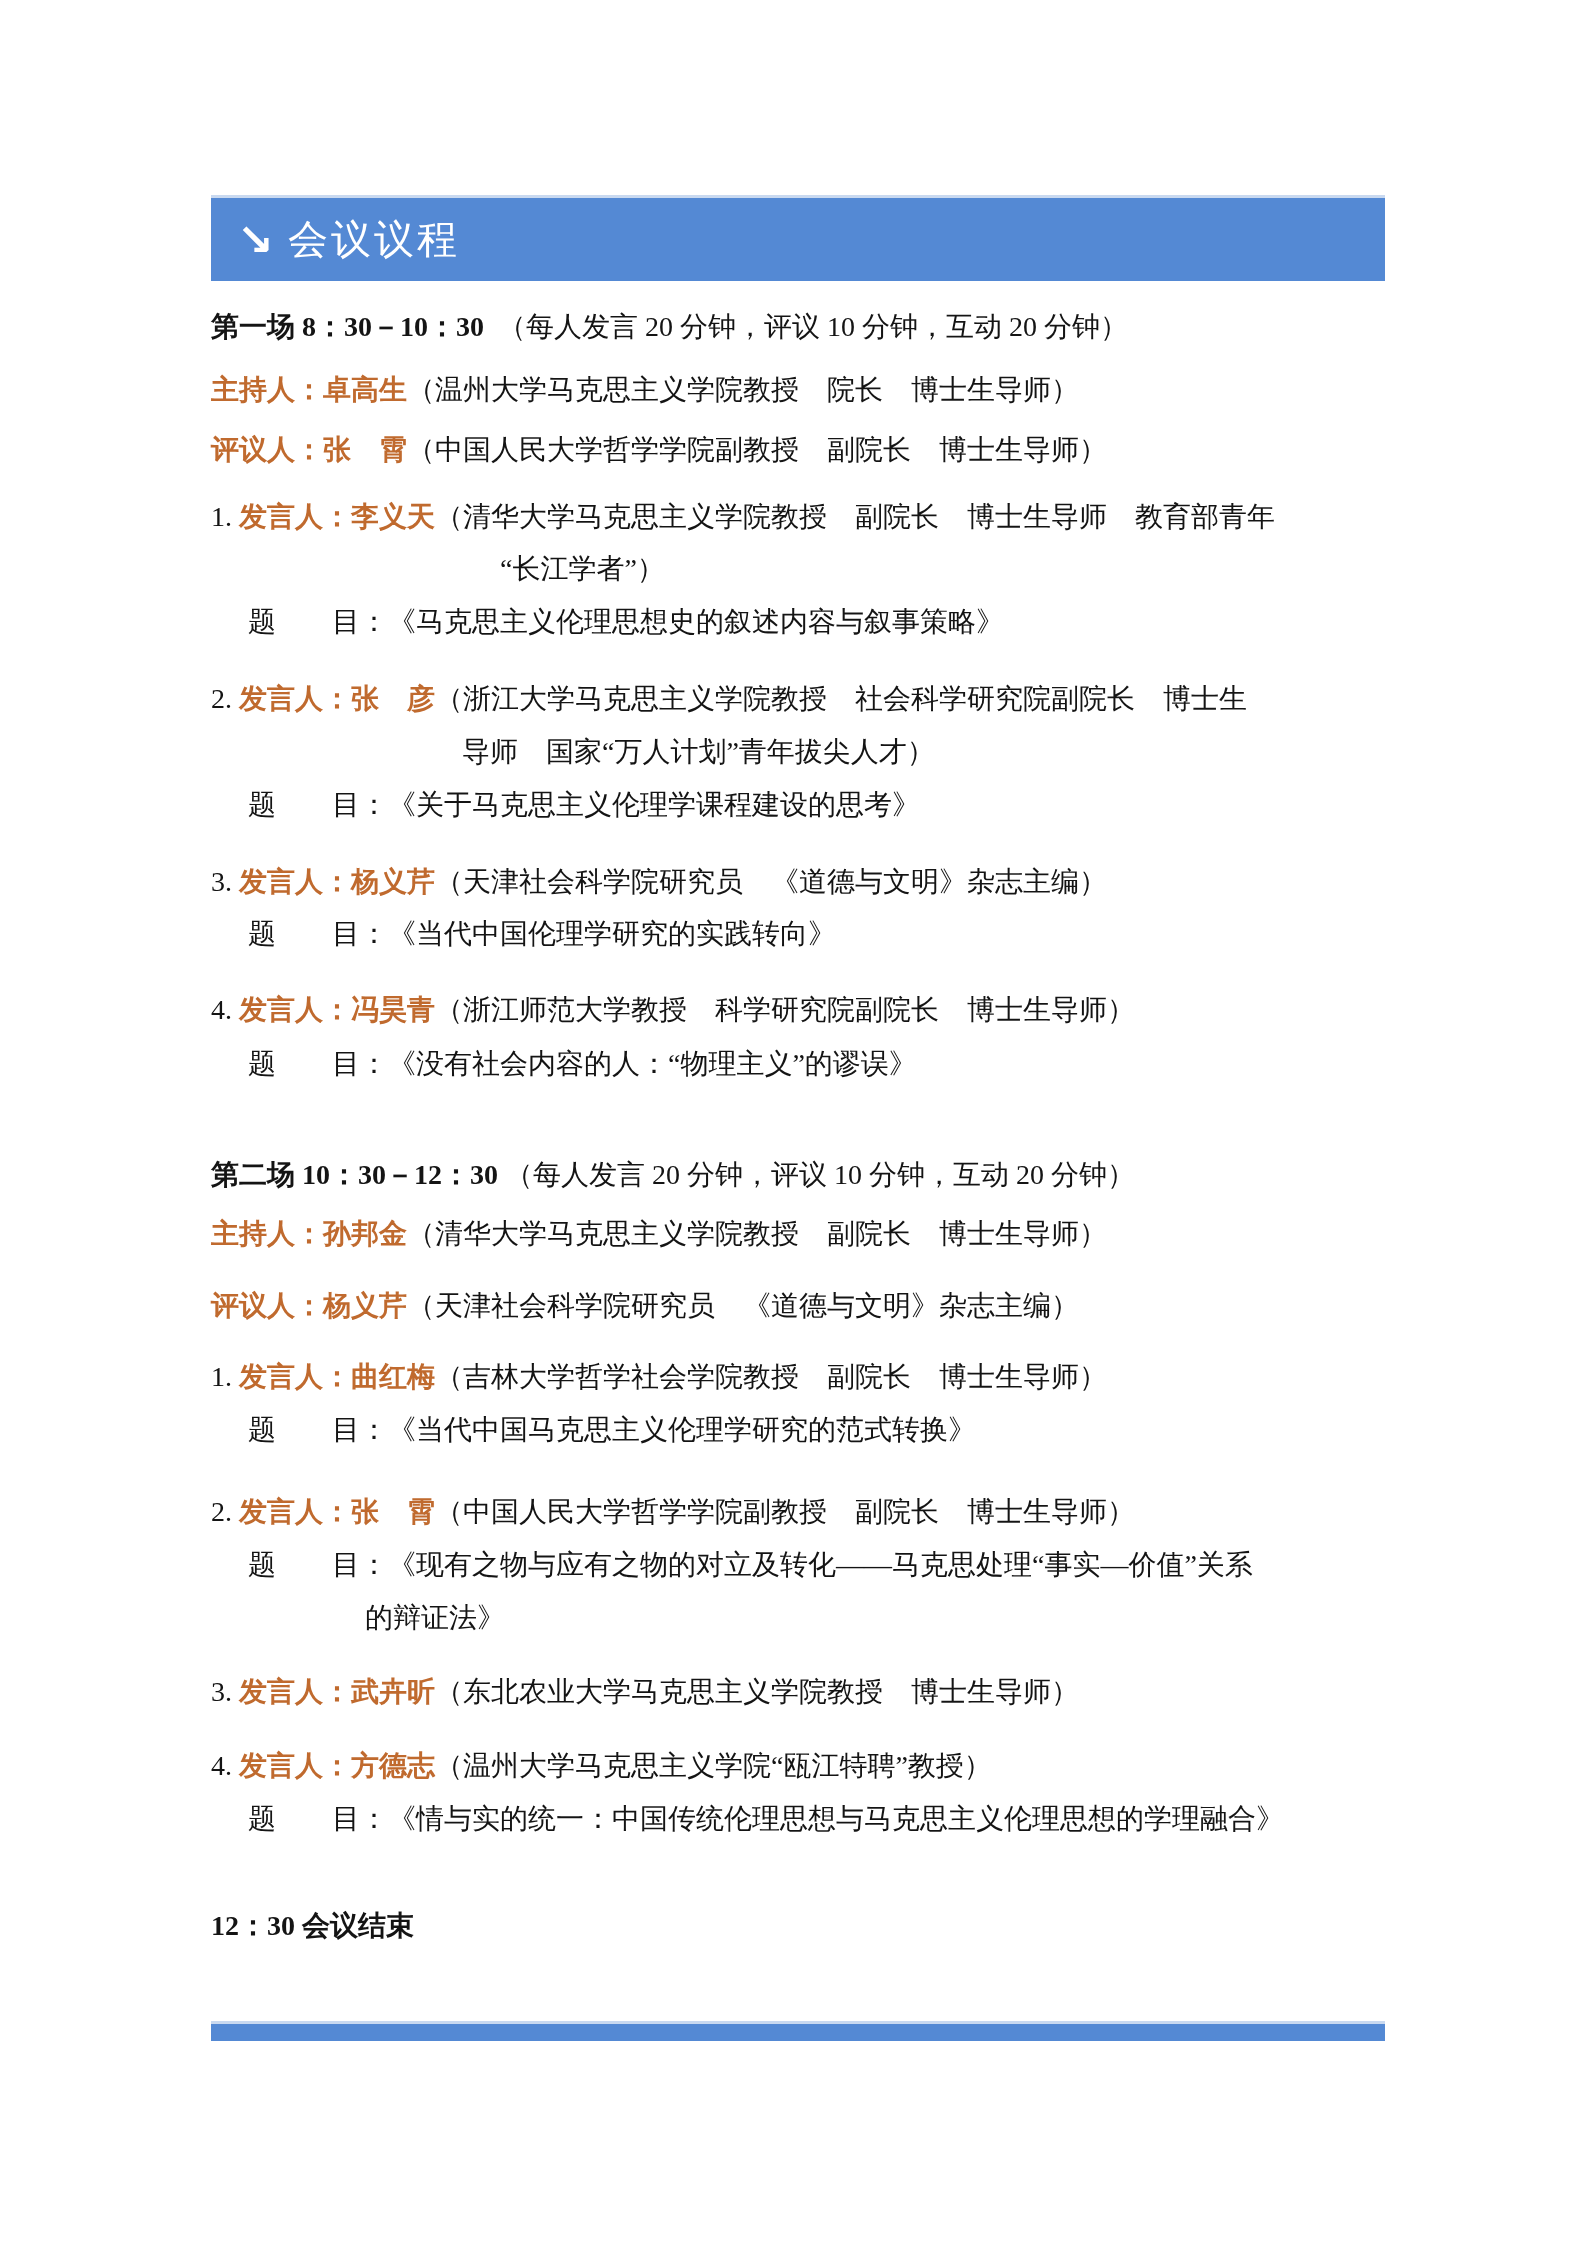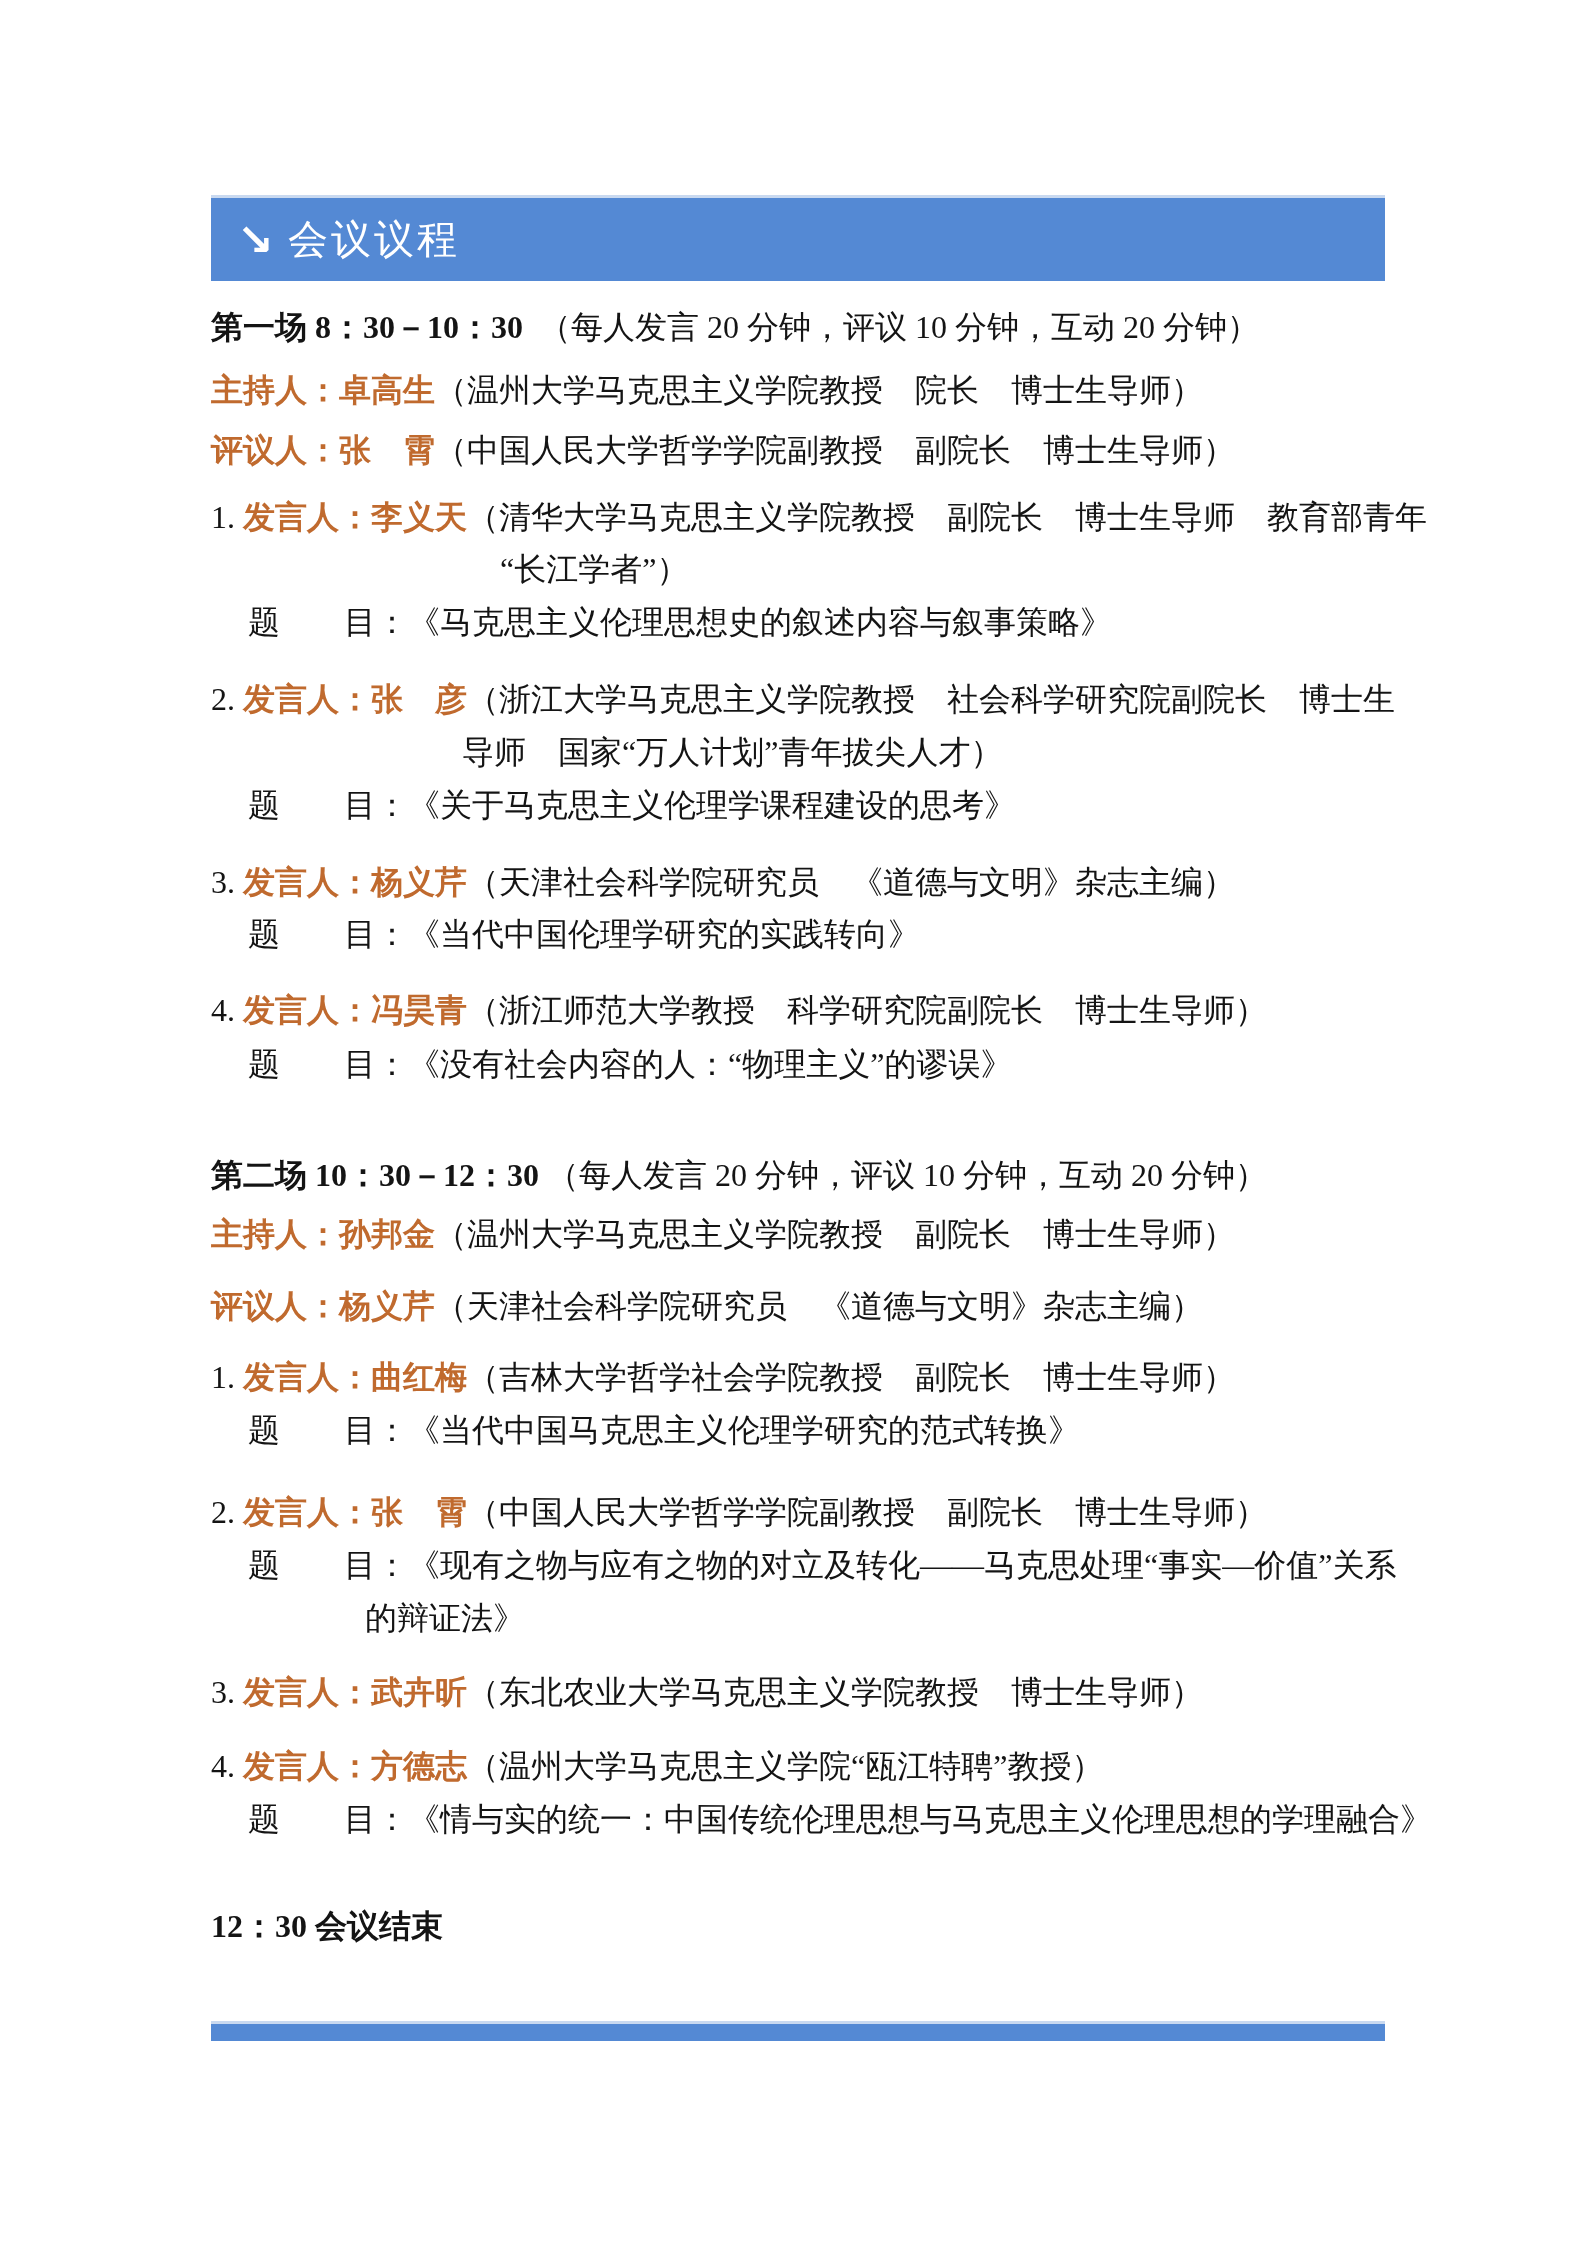--- a/index.html
+++ b/index.html
@@ -19,21 +19,21 @@
     color:#ffffff;
     display:flex; align-items:center;
     padding-left:26px;
     font-family:"Liberation Sans","DejaVu Sans",sans-serif;
   }
   .headerbar .arrow { font-size:44px; font-weight:bold; margin-right:14px; line-height:1; }
   .headerbar .title { font-size:40px; font-weight:normal; letter-spacing:3px; }
 
   .line {
     margin-left:211px;
-    font-size:32px;
+    font-size:28px;
     line-height:44px;
     white-space:pre;
   }
   .topic { margin-left:248px; }
   .bold { font-weight:bold; }
   .orange { color:var(--accent-orange,#C06A2E); font-weight:bold; }
 
   .footerbar {
     margin:73px 0 0 211px;
     width:1174px; height:20px;
@@ -66,21 +66,21 @@
   <div class="line topic" style="margin-top:9px"><span>题　　目：</span><span>《关于马克思主义伦理学课程建设的思考》</span></div>
 
   <div class="line" style="margin-top:33px"><span>3. </span><span class="orange">发言人：</span><span class="orange">杨义芹</span><span>（天津社会科学院研究员　《道德与文明》杂志主编）</span></div>
   <div class="line topic" style="margin-top:8px"><span>题　　目：</span><span>《当代中国伦理学研究的实践转向》</span></div>
 
   <div class="line" style="margin-top:32px"><span>4. </span><span class="orange">发言人：</span><span class="orange">冯昊青</span><span>（浙江师范大学教授　科学研究院副院长　博士生导师）</span></div>
   <div class="line topic" style="margin-top:10px"><span>题　　目：</span><span>《没有社会内容的人：“物理主义”的谬误》</span></div>
 
   <div class="line" style="margin-top:67px"><span class="bold">第二场</span><span class="bold"> 10：30－12：30</span><span> （每人发言 20 分钟，评议 10 分钟，互动 20 分钟）</span></div>
 
-  <div class="line" style="margin-top:15px"><span class="orange">主持人：</span><span class="orange">孙邦金</span><span>（温州大学马克思主义学院教授　副院长　博士生导师）</span></div>
+  <div class="line" style="margin-top:15px"><span class="orange">主持人：</span><span class="orange">孙邦金</span><span>（清华大学马克思主义学院教授　副院长　博士生导师）</span></div>
 
   <div class="line" style="margin-top:28px"><span class="orange">评议人：</span><span class="orange">杨义芹</span><span>（天津社会科学院研究员　《道德与文明》杂志主编）</span></div>
 
   <div class="line" style="margin-top:27px"><span>1. </span><span class="orange">发言人：</span><span class="orange">曲红梅</span><span>（吉林大学哲学社会学院教授　副院长　博士生导师）</span></div>
   <div class="line topic" style="margin-top:9px"><span>题　　目：</span><span>《当代中国马克思主义伦理学研究的范式转换》</span></div>
 
   <div class="line" style="margin-top:38px"><span>2. </span><span class="orange">发言人：</span><span class="orange">张　霄</span><span>（中国人民大学哲学学院副教授　副院长　博士生导师）</span></div>
   <div class="line topic" style="margin-top:9px"><span>题　　目：</span><span>《现有之物与应有之物的对立及转化——马克思处理“事实—价值”关系</span></div>
   <div class="line" style="margin-top:9px; margin-left:365px"><span>的辩证法》</span></div>
 

